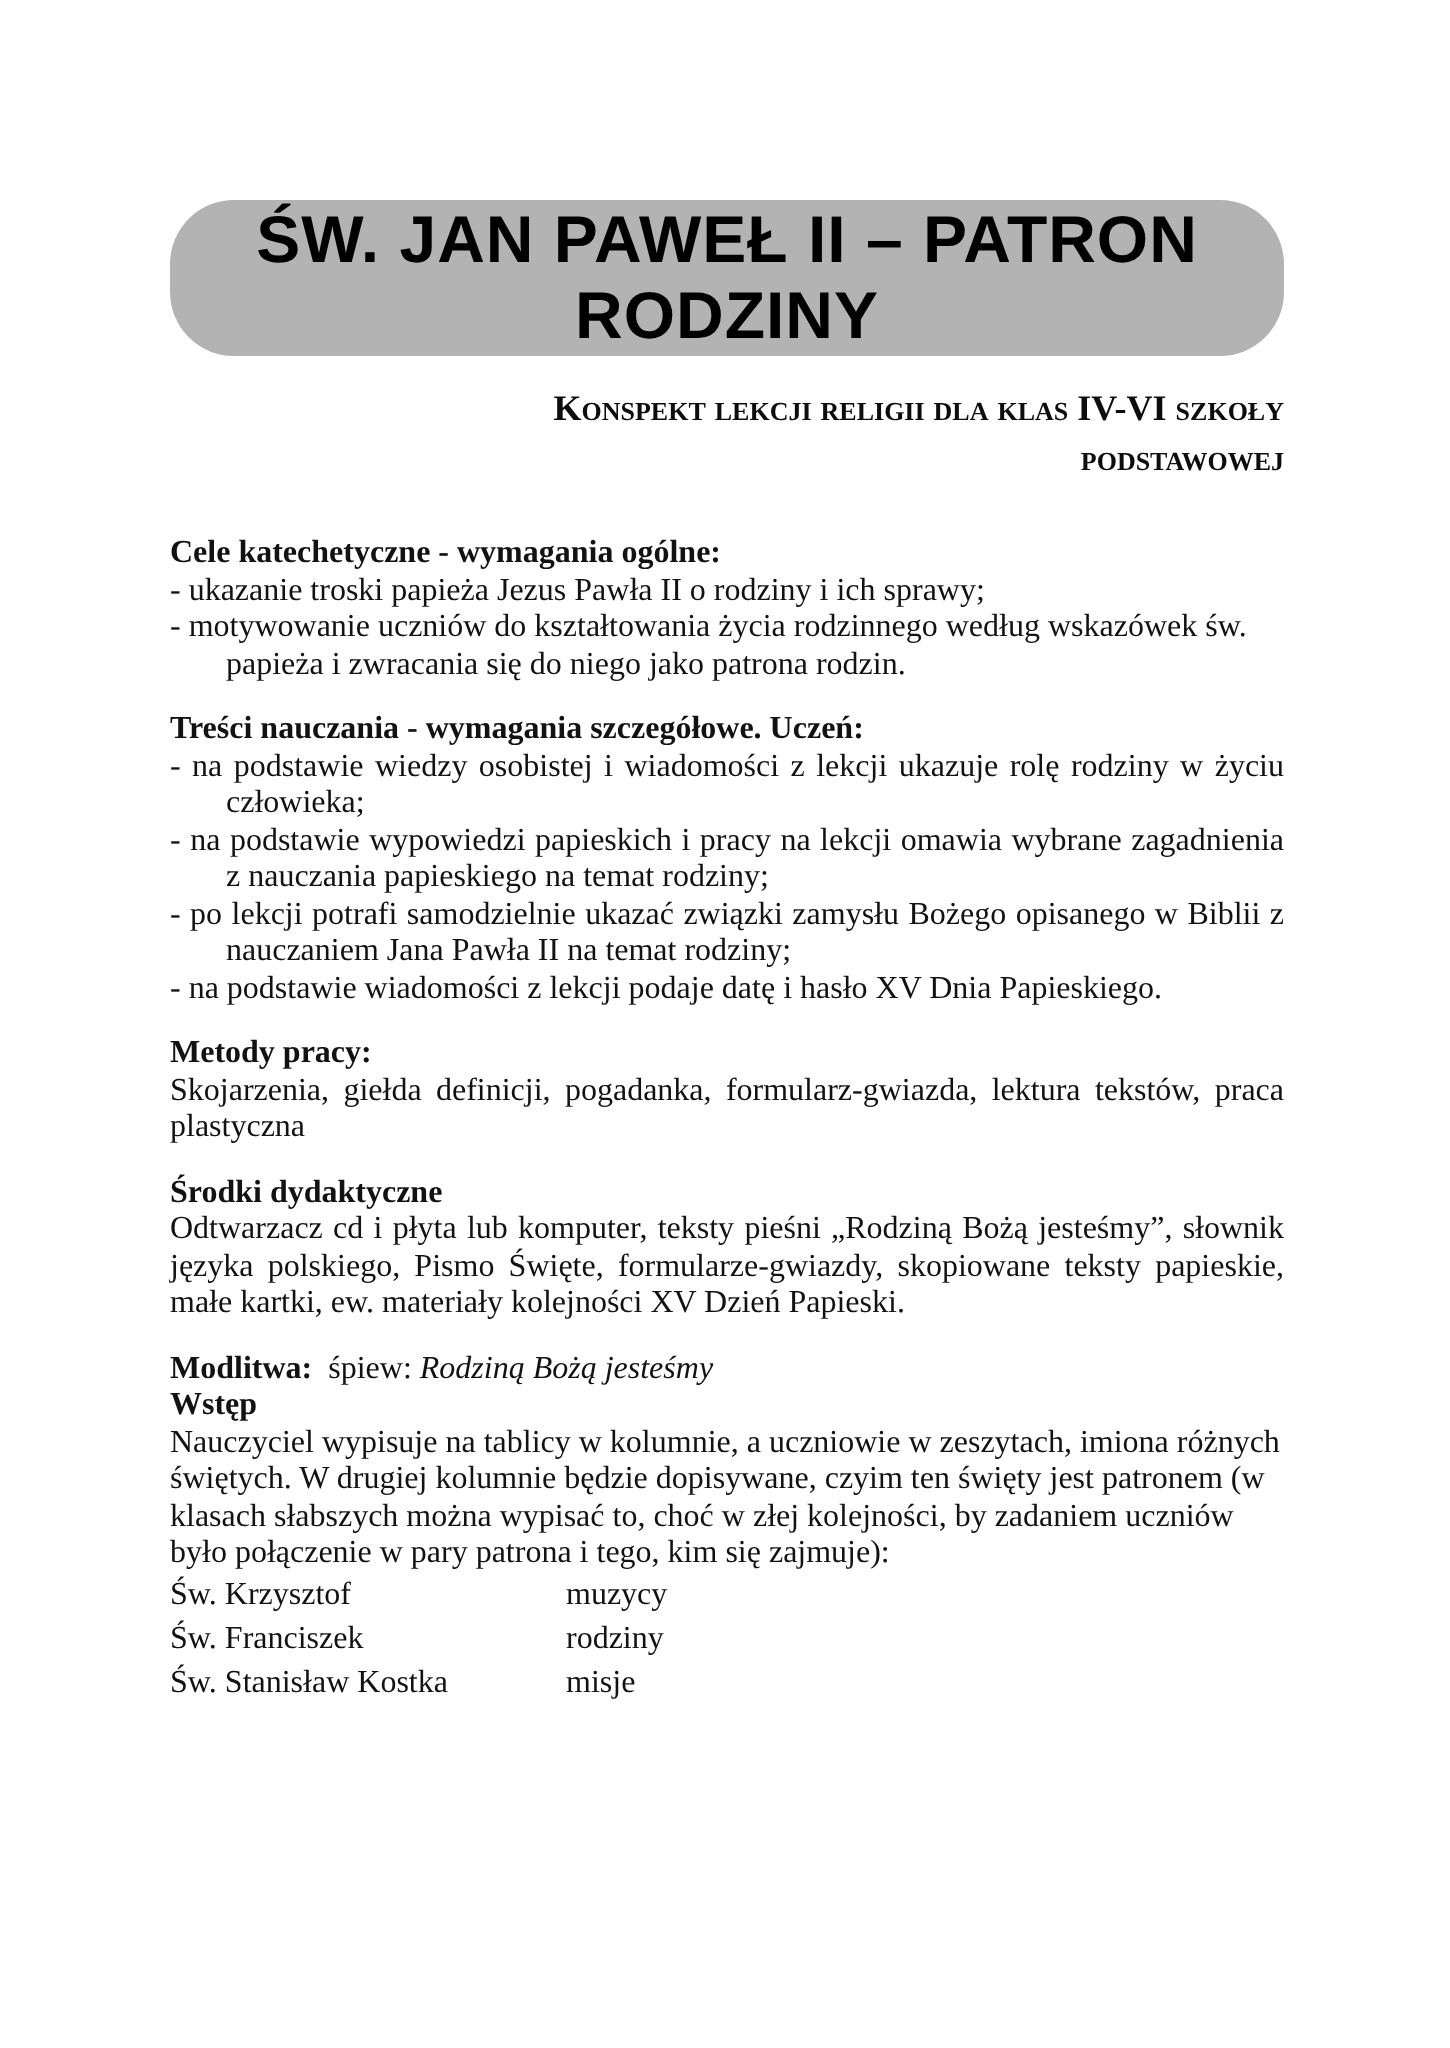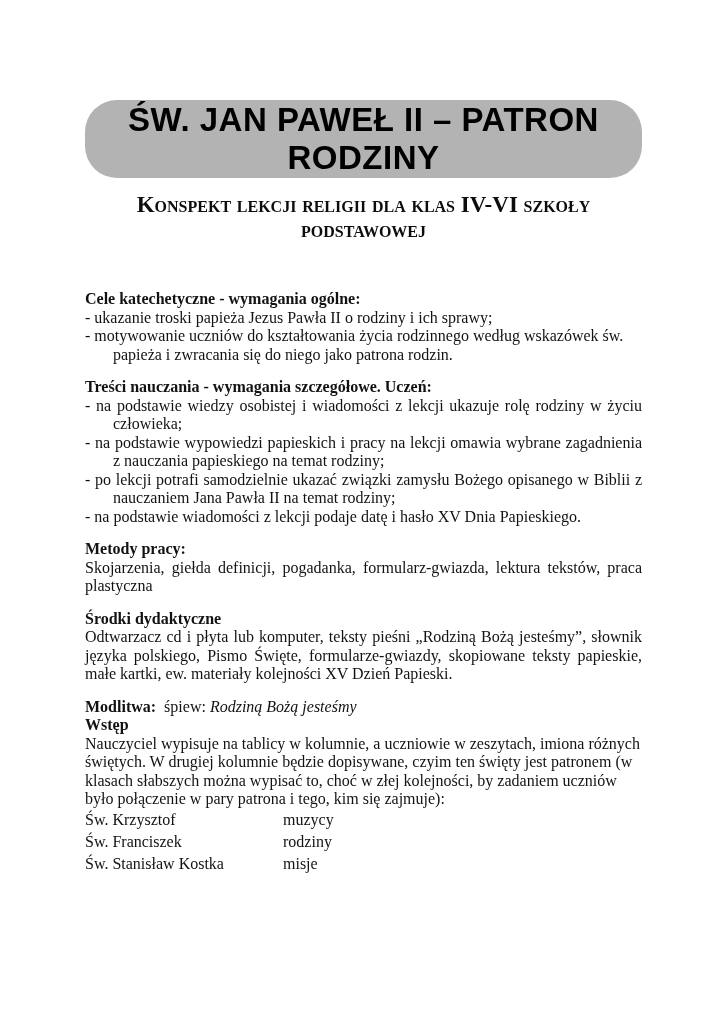--- a/index.html
+++ b/index.html
@@ -41,29 +41,29 @@
     text-align: center;
     font-weight: 700;
     font-size: 19px;
     line-height: 22px;
     letter-spacing: 2.5px;
     word-spacing: 3px;
     color: #0d0d0d;
   }
   .heading {
     margin-top: 14px;
-    text-align: center;
+    text-align: right;
     font-weight: 700;
-    font-size: 23px;
+    font-size: 18px;
     line-height: 25px;
     font-variant: small-caps;
     color: #0d0d0d;
   }
   .body-text {
-    margin-top: 48px;
+    margin-top: 26px;
     font-size: 16px;
     line-height: 18.5px;
   }
   .block { margin-bottom: 14px; }
   .b { font-weight: 700; }
   .i { font-style: italic; }
   .hang { padding-left: 28px; text-indent: -28px; }
   .justify { text-align: justify; }
   .saints { margin-top: 0; }
   .saint-row { display: flex; line-height: 22px; }

